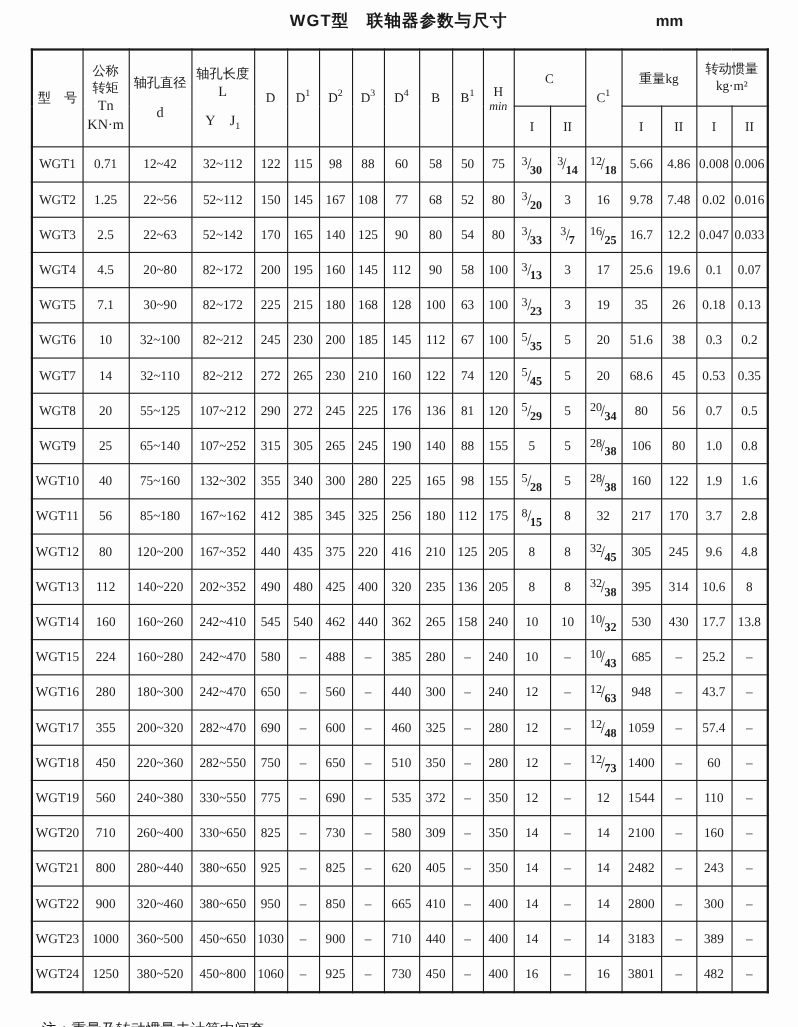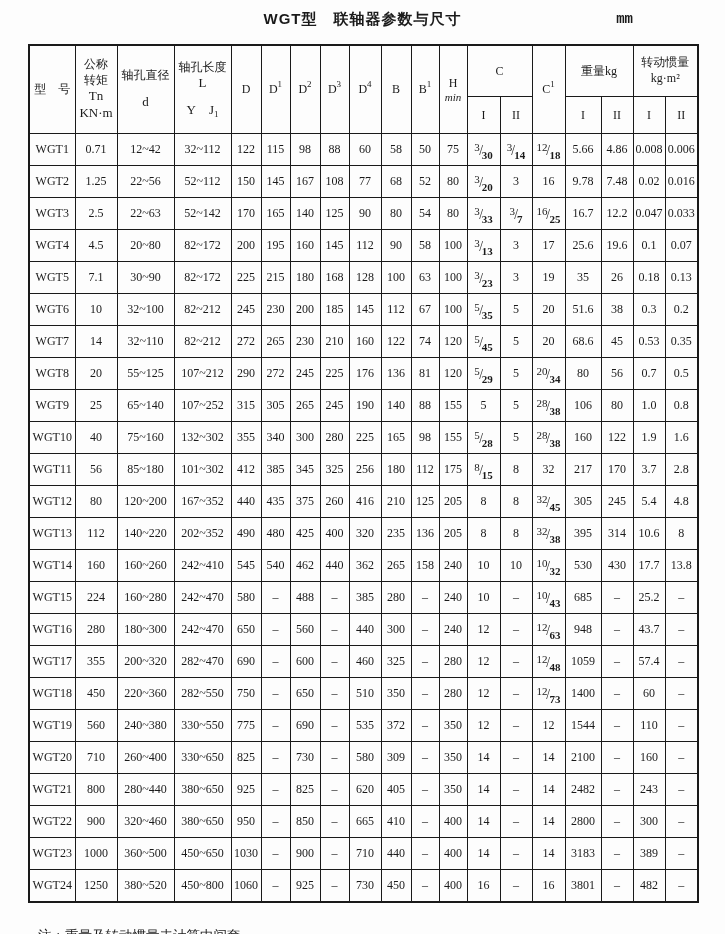--- a/index.html
+++ b/index.html
@@ -12,22 +12,22 @@
   .title-bar{
     position:relative;
     padding-top:10px;height:28px;
     text-align:center;
   }
   .title{
     font-family:"Liberation Sans","DejaVu Sans",sans-serif;
     font-weight:bold;font-size:15px;letter-spacing:1px;
   }
   .unit{
-    position:absolute;right:92px;top:11px;
-    font-family:Liberation Mono, monospace;
+    position:absolute;right:104px;top:11px;
+    font-family:Liberation Sans, sans-serif;
     font-size:14px;font-weight:bold;letter-spacing:0;
   }
   table.spec{
     margin:6px 0 0 28px;
     width:669px;
     border-collapse:collapse;
     table-layout:fixed;
     border:2px solid #1a1a1a;
   }
   table.spec th, table.spec td{
@@ -339,21 +339,21 @@
         <td><span class="fr-a">28</span><span class="fr-s">/</span><span class="fr-b">38</span></td>
         <td>160</td>
         <td>122</td>
         <td>1.9</td>
         <td>1.6</td>
       </tr>
       <tr>
         <td>WGT11</td>
         <td>56</td>
         <td>85~180</td>
-        <td>101~302</td>
+        <td>167~162</td>
         <td>412</td>
         <td>385</td>
         <td>345</td>
         <td>325</td>
         <td>256</td>
         <td>180</td>
         <td>112</td>
         <td>175</td>
         <td><span class="fr-a">8</span><span class="fr-s">/</span><span class="fr-b">15</span></td>
         <td>8</td>
@@ -364,31 +364,31 @@
         <td>2.8</td>
       </tr>
       <tr>
         <td>WGT12</td>
         <td>80</td>
         <td>120~200</td>
         <td>167~352</td>
         <td>440</td>
         <td>435</td>
         <td>375</td>
-        <td>260</td>
+        <td>220</td>
         <td>416</td>
         <td>210</td>
         <td>125</td>
         <td>205</td>
         <td>8</td>
         <td>8</td>
         <td><span class="fr-a">32</span><span class="fr-s">/</span><span class="fr-b">45</span></td>
         <td>305</td>
         <td>245</td>
-        <td>5.4</td>
+        <td>9.6</td>
         <td>4.8</td>
       </tr>
       <tr>
         <td>WGT13</td>
         <td>112</td>
         <td>140~220</td>
         <td>202~352</td>
         <td>490</td>
         <td>480</td>
         <td>425</td>

